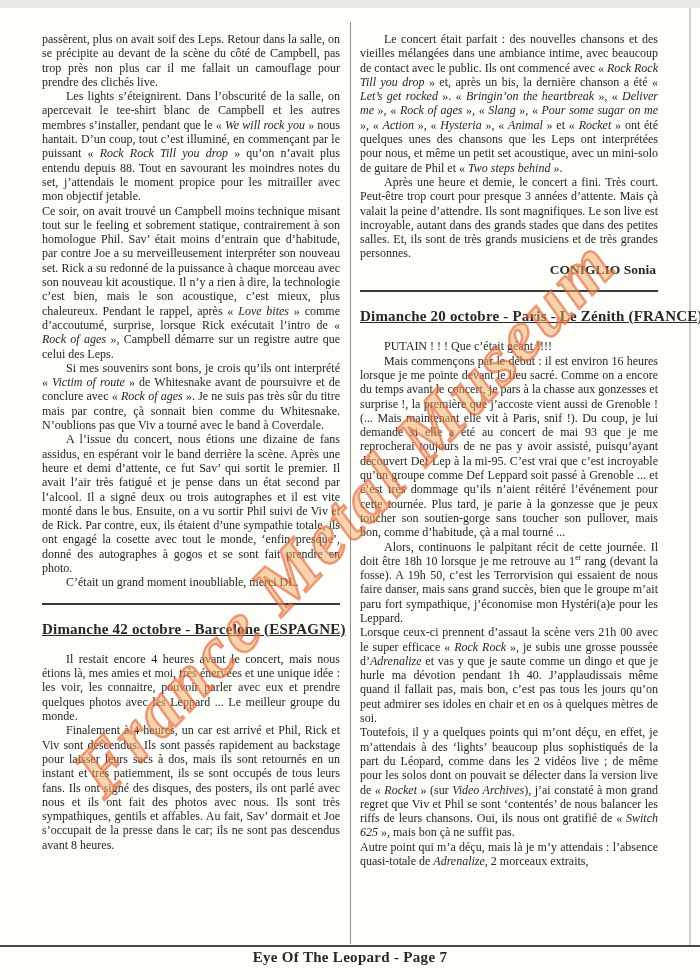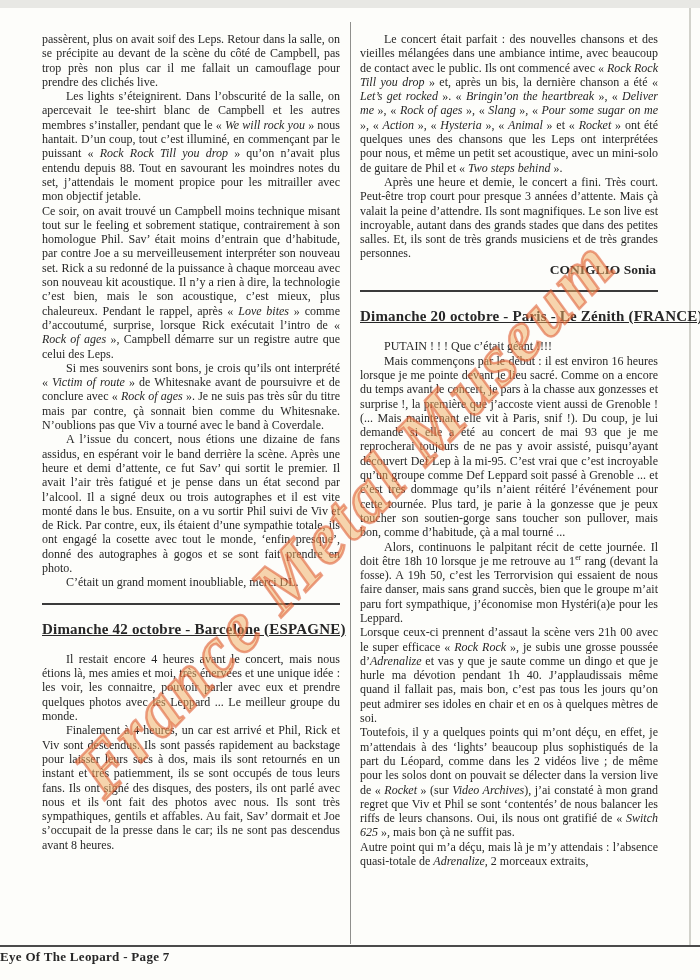--- a/index.html
+++ b/index.html
@@ -106,22 +106,23 @@
     left: 0; right: 0;
     top: 937px;
     border: 0;
     border-top: 2px solid #4a4a4a;
     margin: 0;
   }
   .footer-text {
     position: absolute;
     left: 0; right: 0;
     top: 941px;
+    text-align: center;
     font-weight: bold;
-    font-size: 13px;
+    font-size: 15px;
     letter-spacing: 0.3px;
   }
 </style>
 </head>
 <body>
 
 <div class="page">
 
   <div class="scan-edge"></div>
 

